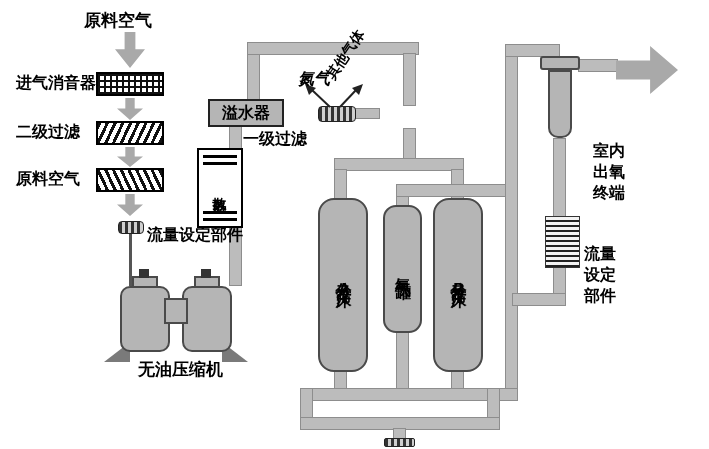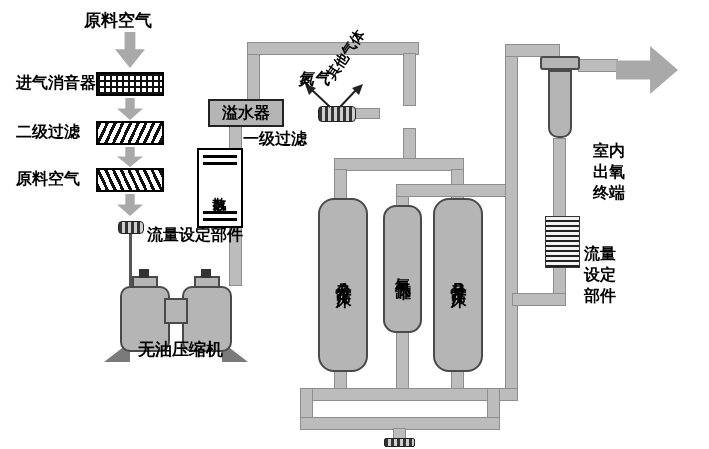--- a/index.html
+++ b/index.html
@@ -86,21 +86,21 @@
 
   <div class="foot l" style="left:104px;top:342px;"></div>
   <div class="foot r" style="left:222px;top:342px;"></div>
   <div class="cap" style="left:132px;top:276px;width:26px;height:14px;"></div>
   <div class="cap" style="left:194px;top:276px;width:26px;height:14px;"></div>
   <div style="position:absolute;left:139px;top:269px;width:10px;height:9px;background:#333;"></div>
   <div style="position:absolute;left:201px;top:269px;width:10px;height:9px;background:#333;"></div>
   <div class="cyl" style="left:120px;top:286px;width:50px;height:66px;"></div>
   <div class="cyl" style="left:182px;top:286px;width:50px;height:66px;"></div>
   <div class="cap" style="left:164px;top:298px;width:24px;height:26px;"></div>
-  <div class="lbl big" style="left:138px;top:340px;font-family:Liberation Serif, serif;">无油压缩机</div>
+  <div class="lbl big" style="left:138px;top:360px;font-family:Liberation Serif, serif;">无油压缩机</div>
 
   <div style="position:absolute;left:197px;top:148px;width:46px;height:80px;background:#fff;border:2px solid #000;box-sizing:border-box;">
     <div class="fin" style="left:4px;right:4px;top:5px;position:absolute;"></div>
     <div class="fin" style="left:4px;right:4px;top:12px;position:absolute;"></div>
     <div class="fin" style="left:4px;right:4px;bottom:5px;position:absolute;"></div>
     <div class="fin" style="left:4px;right:4px;bottom:12px;position:absolute;"></div>
     <div class="vtext" style="position:absolute;left:50%;top:50%;transform:translate(-50%,-50%);font-size:14px;letter-spacing:1px;">散热器</div>
   </div>
 
   <div class="graybox" style="left:208px;top:99px;width:76px;height:28px;">

